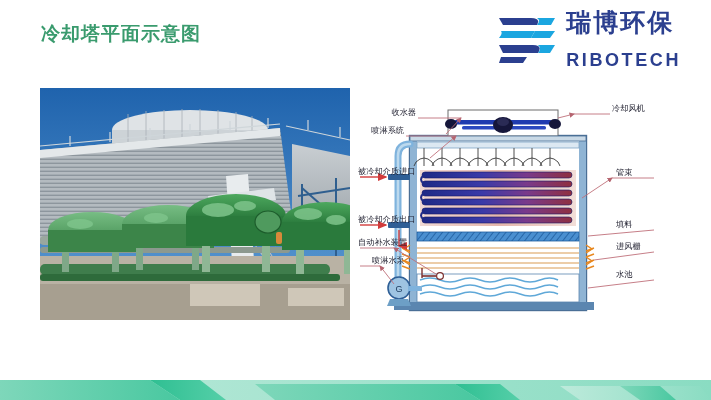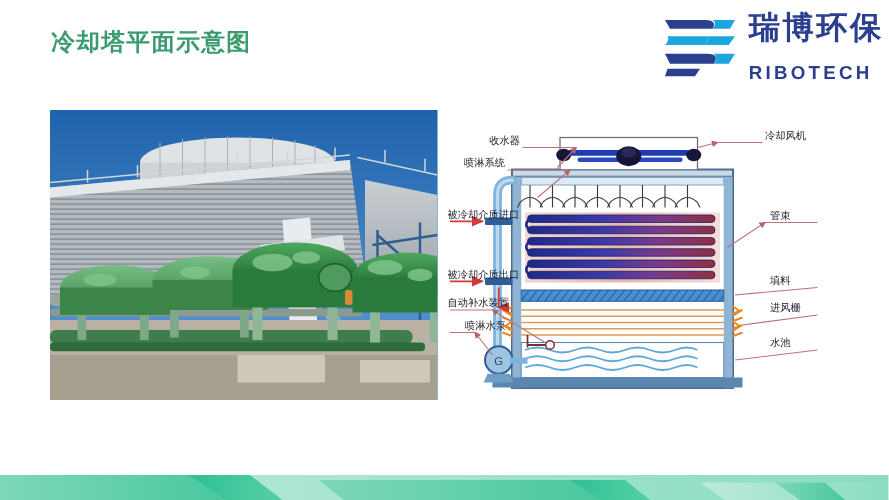--- a/index.html
+++ b/index.html
@@ -12,25 +12,25 @@
   .slide { position:absolute; inset:0; background:#ffffff; }
 
   
   #page-title {
     position:absolute; left:41px; top:21px;
     font-size:19px; font-weight:bold; letter-spacing:1px;
     color:#3a9b6e; white-space:nowrap;
   }
 
   
-  #logo { position:absolute; right:4px; top:10px; display:flex; align-items:center; gap:7px;justify-content:center; }
+  #logo { position:absolute; right:30px; top:10px; display:flex; align-items:center; gap:7px;justify-content:center; }
   #logo-mark { width:62px; height:52px; }
   #logo-text { display:flex; flex-direction:column; line-height:1; }
   #logo-cn { font-size:25px; font-weight:bold; color:#2b3f8f; letter-spacing:2px; }
-  #logo-en { font-size:15px; font-weight:bold; color:#2b3f8f; letter-spacing:2.6px; margin-top:16px; }
+  #logo-en { font-size:18px; font-weight:bold; color:#2b3f8f; letter-spacing:2.6px; margin-top:16px; }
 
   
   #photo {
     position:absolute; left:40px; top:88px; width:310px; height:232px;
     overflow:hidden; background:#2d74bb;
   }
   #photo svg { display:block; }
 
   
   #diagram { position:absolute; left:358px; top:96px; width:342px; height:224px; }

